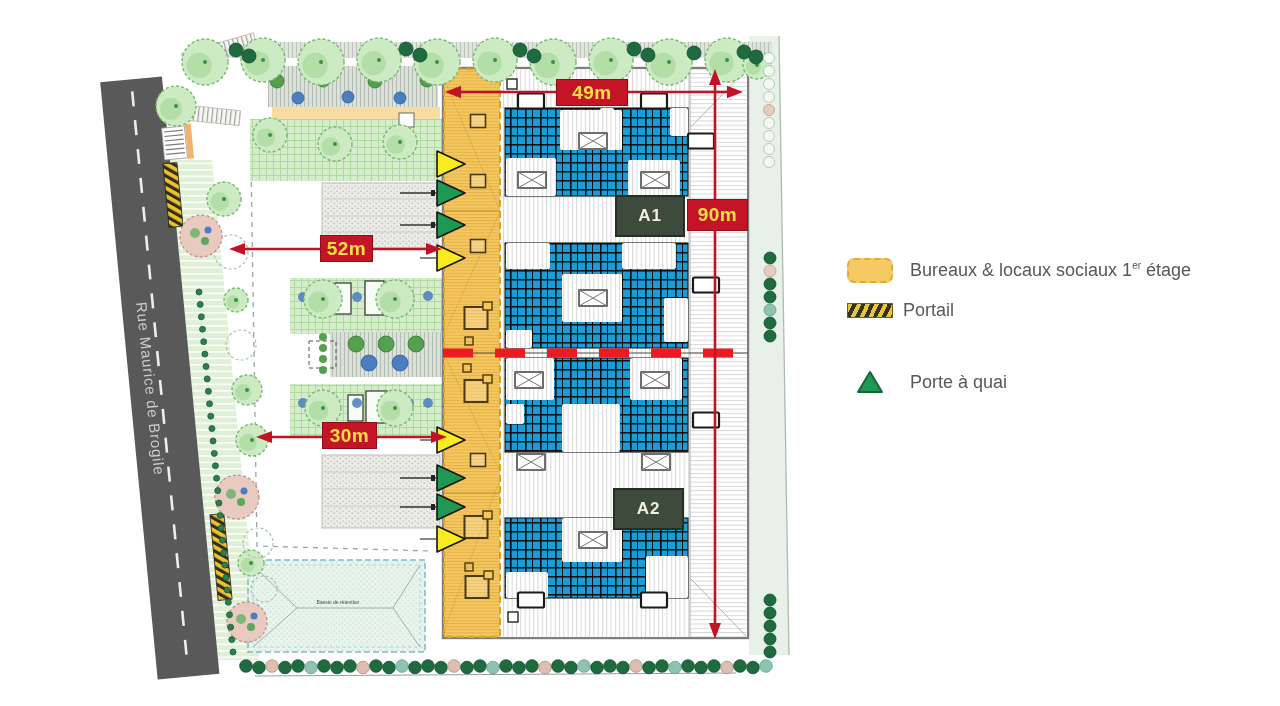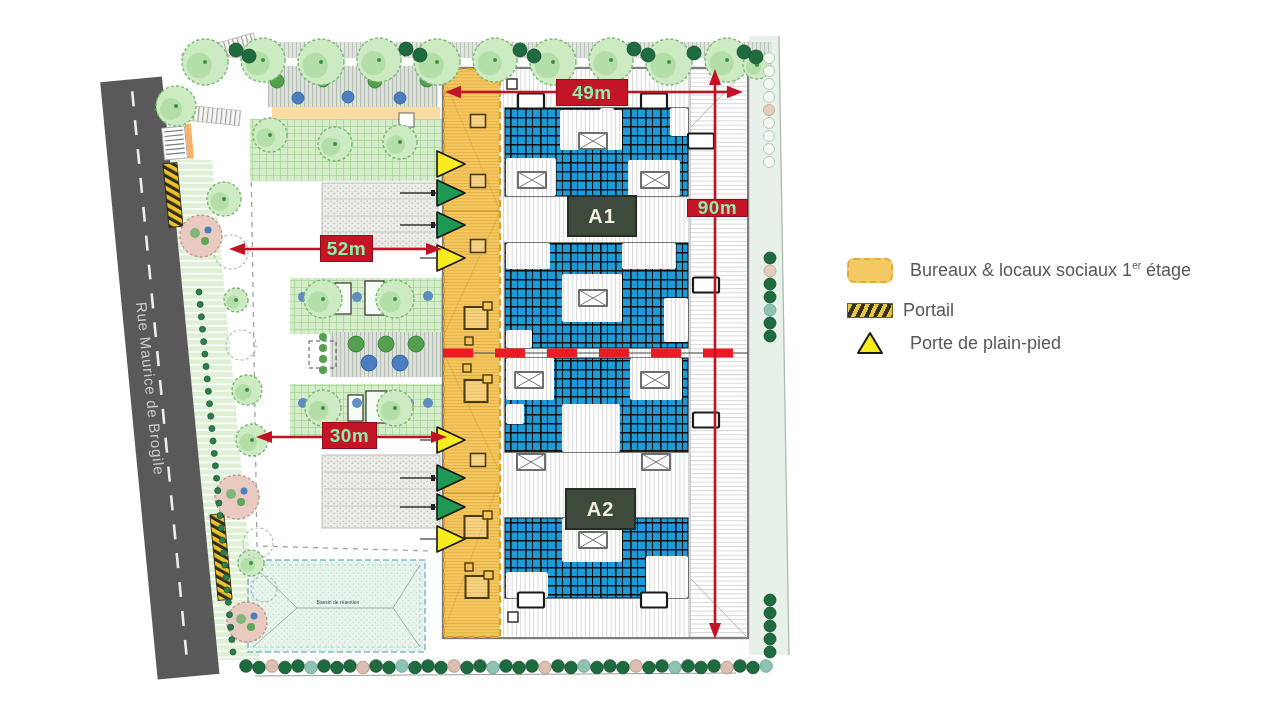--- a/index.html
+++ b/index.html
@@ -1,24 +1,24 @@
 <!DOCTYPE html>
 <html style="--dimension-red: #C41527; --axis-red: #EC1B23; --panel-blue: #1A9CD8; --office-yellow: #F5C963; --door-yellow: #F8EC1F; --door-green: #1F9853; --building-label-bg: #3E4A3C; --street-gray: #595959; --legend-text: #58585A;"><head>
 <meta charset="utf-8">
 <style>
   html,body{margin:0;padding:0;background:#fff;}
   #stage{position:relative;width:1280px;height:706px;background:#fff;overflow:hidden;
          font-family:"Liberation Sans",sans-serif;}
   #plan-svg{position:absolute;left:0;top:0;}
-  .dim-label{position:absolute;background:var(--dimension-red,#C41527);color:#86efac;
+  .dim-label{position:absolute;background:var(--dimension-red,#C41527);color:#fde047;
     font-weight:bold;font-size:19px;display:flex;align-items:center;justify-content:center;
     border:1px solid #8E0D1B;box-sizing:border-box;letter-spacing:.5px;}
   .bldg-label{position:absolute;background:var(--building-label-bg,#3E4A3C);
-    border:2px solid #262E24;color:#F2EFDC;font-weight:bold;font-size:20px;
-    display:flex;align-items:center;justify-content:center;box-sizing:border-box;letter-spacing:1px;}
+    border:2px solid #262E24;color:#F2EFDC;font-weight:bold;font-size:17px;
+    display:flex;align-items:center;justify-content:center;box-sizing:border-box;letter-spacing:1px;margin-left:48px;}
   .street-label{position:absolute;left:150px;top:301px;transform:rotate(84deg);
     transform-origin:0 0;color:#CDCDCD;font-size:15px;letter-spacing:.8px;white-space:nowrap;}
   .basin-label{position:absolute;left:312px;top:599px;width:52px;font-size:5px;
     line-height:1.25;color:#30504A;text-align:center;}
   .legend{position:absolute;left:845px;top:252px;width:430px;height:170px;}
   .legend-row{position:absolute;left:0;display:flex;align-items:center;gap:15px;}
   .legend-row .sw{width:50px;display:flex;justify-content:center;align-items:center;}
   .legend-label{font-size:18px;color:var(--legend-text,#58585A);}
   .legend-label sup{font-size:10px;}
   .portail-sw{width:46px;height:15px;border:1px solid #6d5d16;box-sizing:border-box;
@@ -520,21 +520,21 @@
       <line x1="270" y1="437" x2="433" y2="437"></line>
       <polygon points="256,437 272,431 272,443" stroke="none"></polygon>
           <polygon points="447,437 431,431 431,443" stroke="none"></polygon>
     </g>
   </g>
 </svg>
 
 <div class="street-label">Rue Maurice de Brogile</div>
 
 <div class="dim-label" style="left:556px;top:79px;width:72px;height:27px;">49m</div>
-<div class="dim-label" style="left:687px;top:199px;width:61px;height:18px;">90m</div>
+<div class="dim-label" style="left:687px;top:199px;width:61px;height:32px;">90m</div>
 <div class="dim-label" style="left:320px;top:235px;width:53px;height:27px;">52m</div>
 <div class="dim-label" style="left:322px;top:422px;width:55px;height:27px;">30m</div>
 
 <div class="bldg-label" style="left:567px;top:195px;width:70px;height:42px;">A1</div>
 <div class="bldg-label" style="left:565px;top:488px;width:71px;height:42px;">A2</div>
 
 <div class="basin-label">Bassin de rétention</div>
 
 <div class="legend">
   <div class="legend-row" style="top:6px;">
@@ -542,23 +542,23 @@
           <span class="office-sw"></span>
         </span>
     <span class="legend-label"><span>Bureaux &amp; locaux sociaux 1</span><sup>er</sup><span> étage</span></span>
   </div>
   <div class="legend-row" style="top:48px;gap:8px;">
     <span class="sw">
           <span class="portail-sw"></span>
         </span>
     <span class="legend-label">Portail</span>
   </div>
-  <div class="legend-row" style="top:78px;">
+  <div class="legend-row" style="top:117px;">
     <span class="sw">
           <svg width="28" height="26">
-            <polygon points="14,3 2,23 26,23" fill="#F8EC1F" stroke="#1A1A1A" stroke-width="2" stroke-linejoin="round"></polygon>
+            <polygon points="14,3 2,23 26,23" fill="#1F9853" stroke="#14643C" stroke-width="2" stroke-linejoin="round"></polygon>
           </svg>
         </span>
-    <span class="legend-label">Porte de plain-pied</span>
+    <span class="legend-label">Porte à quai</span>
   </div>
 </div>
 
 </div>
 
 </body></html>

